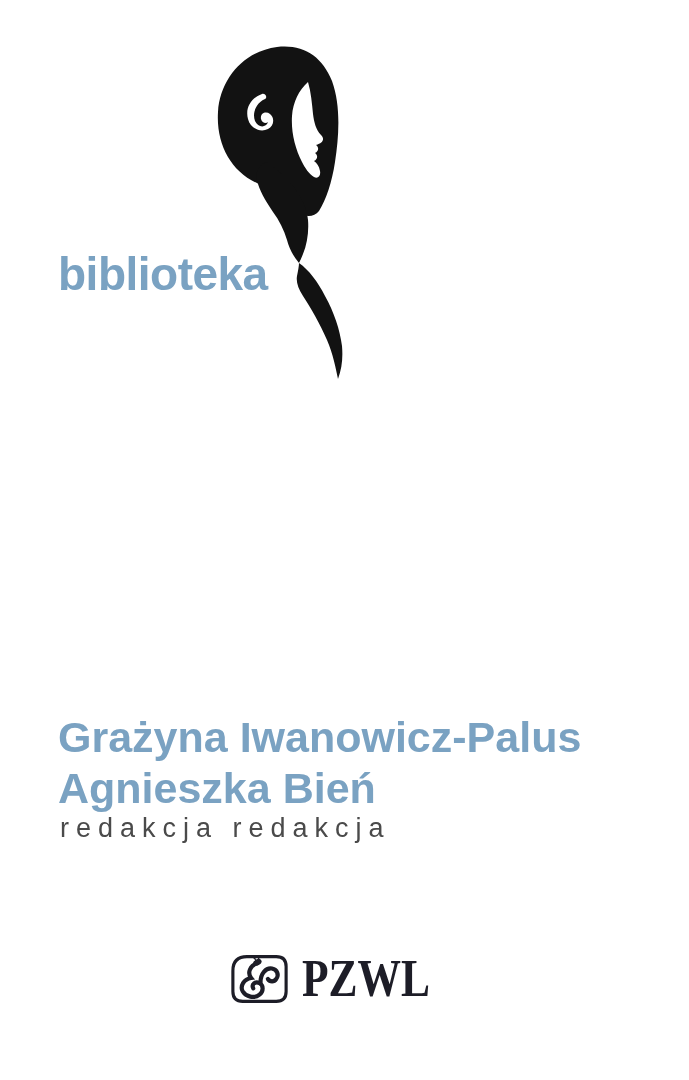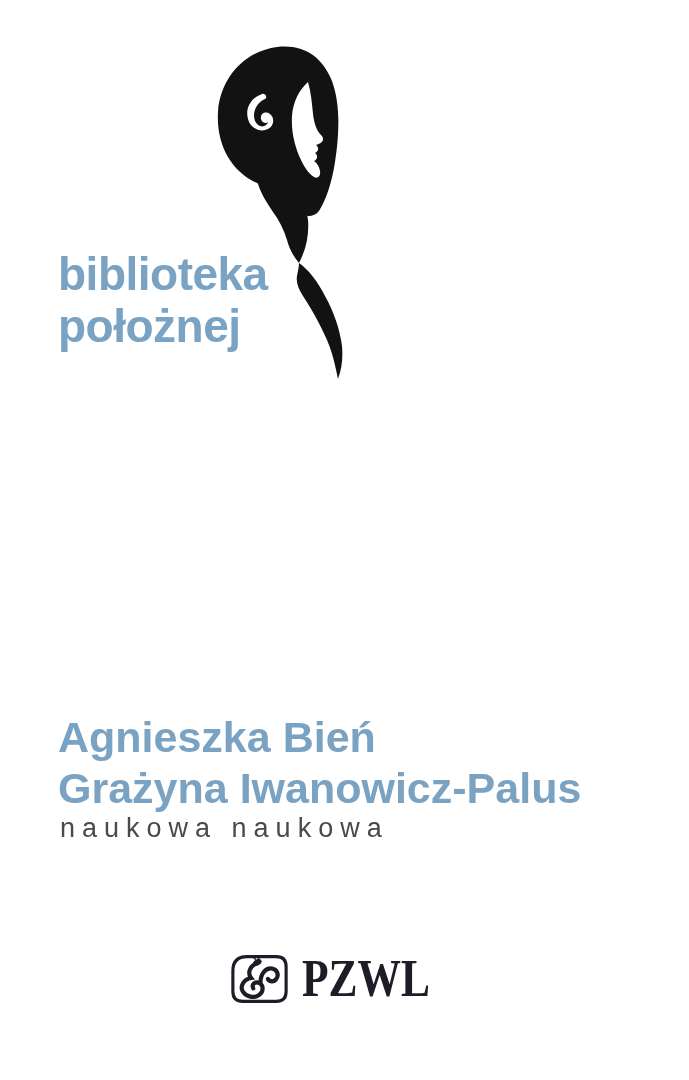--- a/index.html
+++ b/index.html
@@ -132,32 +132,31 @@
       C 83 227 84 222 84 219
       C 78 212 74 204 72 196
       C 69 186 64 176 58 168
       C 50 156 44 146 42 136
       C 40 128 44 120 52 118
       Z"></path>
   </svg>
 
   <div class="series">
     <div>biblioteka</div>
-    <div>położnej</div>
   </div>
 
   <div class="title">
   </div>
 
   <div class="authors">
+    <div>Grażyna Iwanowicz-Palus</div>
     <div>Agnieszka Bień</div>
-    <div>Grażyna Iwanowicz-Palus</div>
   </div>
 
-  <div class="editors">naukowa naukowa</div>
+  <div class="editors">redakcja redakcja</div>
 
   <div class="logo-row">
     <svg width="57" height="48" viewBox="0 0 54 46" xmlns="http://www.w3.org/2000/svg">
 
       <path d="M 15 1.5 H 43 Q 52.5 1.5 52.5 11 V 35 Q 52.5 44.5 43 44.5 H 11 Q 1.5 44.5 1.5 35 V 15 Q 1.5 1.5 15 1.5 Z" fill="none" stroke="#1d1d27" stroke-width="3"></path>
 
       <path d="M 25 8 C 18 10 15 17 19 22 C 12 23 8 30 11 35 C 14 40 22 42 27 38 C 31 35 31 29 27 27 C 23 25 19 28 21 32" fill="none" stroke="#1d1d27" stroke-width="4" stroke-linecap="round"></path>
 
       <path d="M 28 26 C 28 18 33 12 39 13 C 44 14 46 19 43 23 C 41 26 37 26 35 23" fill="none" stroke="#1d1d27" stroke-width="4" stroke-linecap="round"></path>
 

